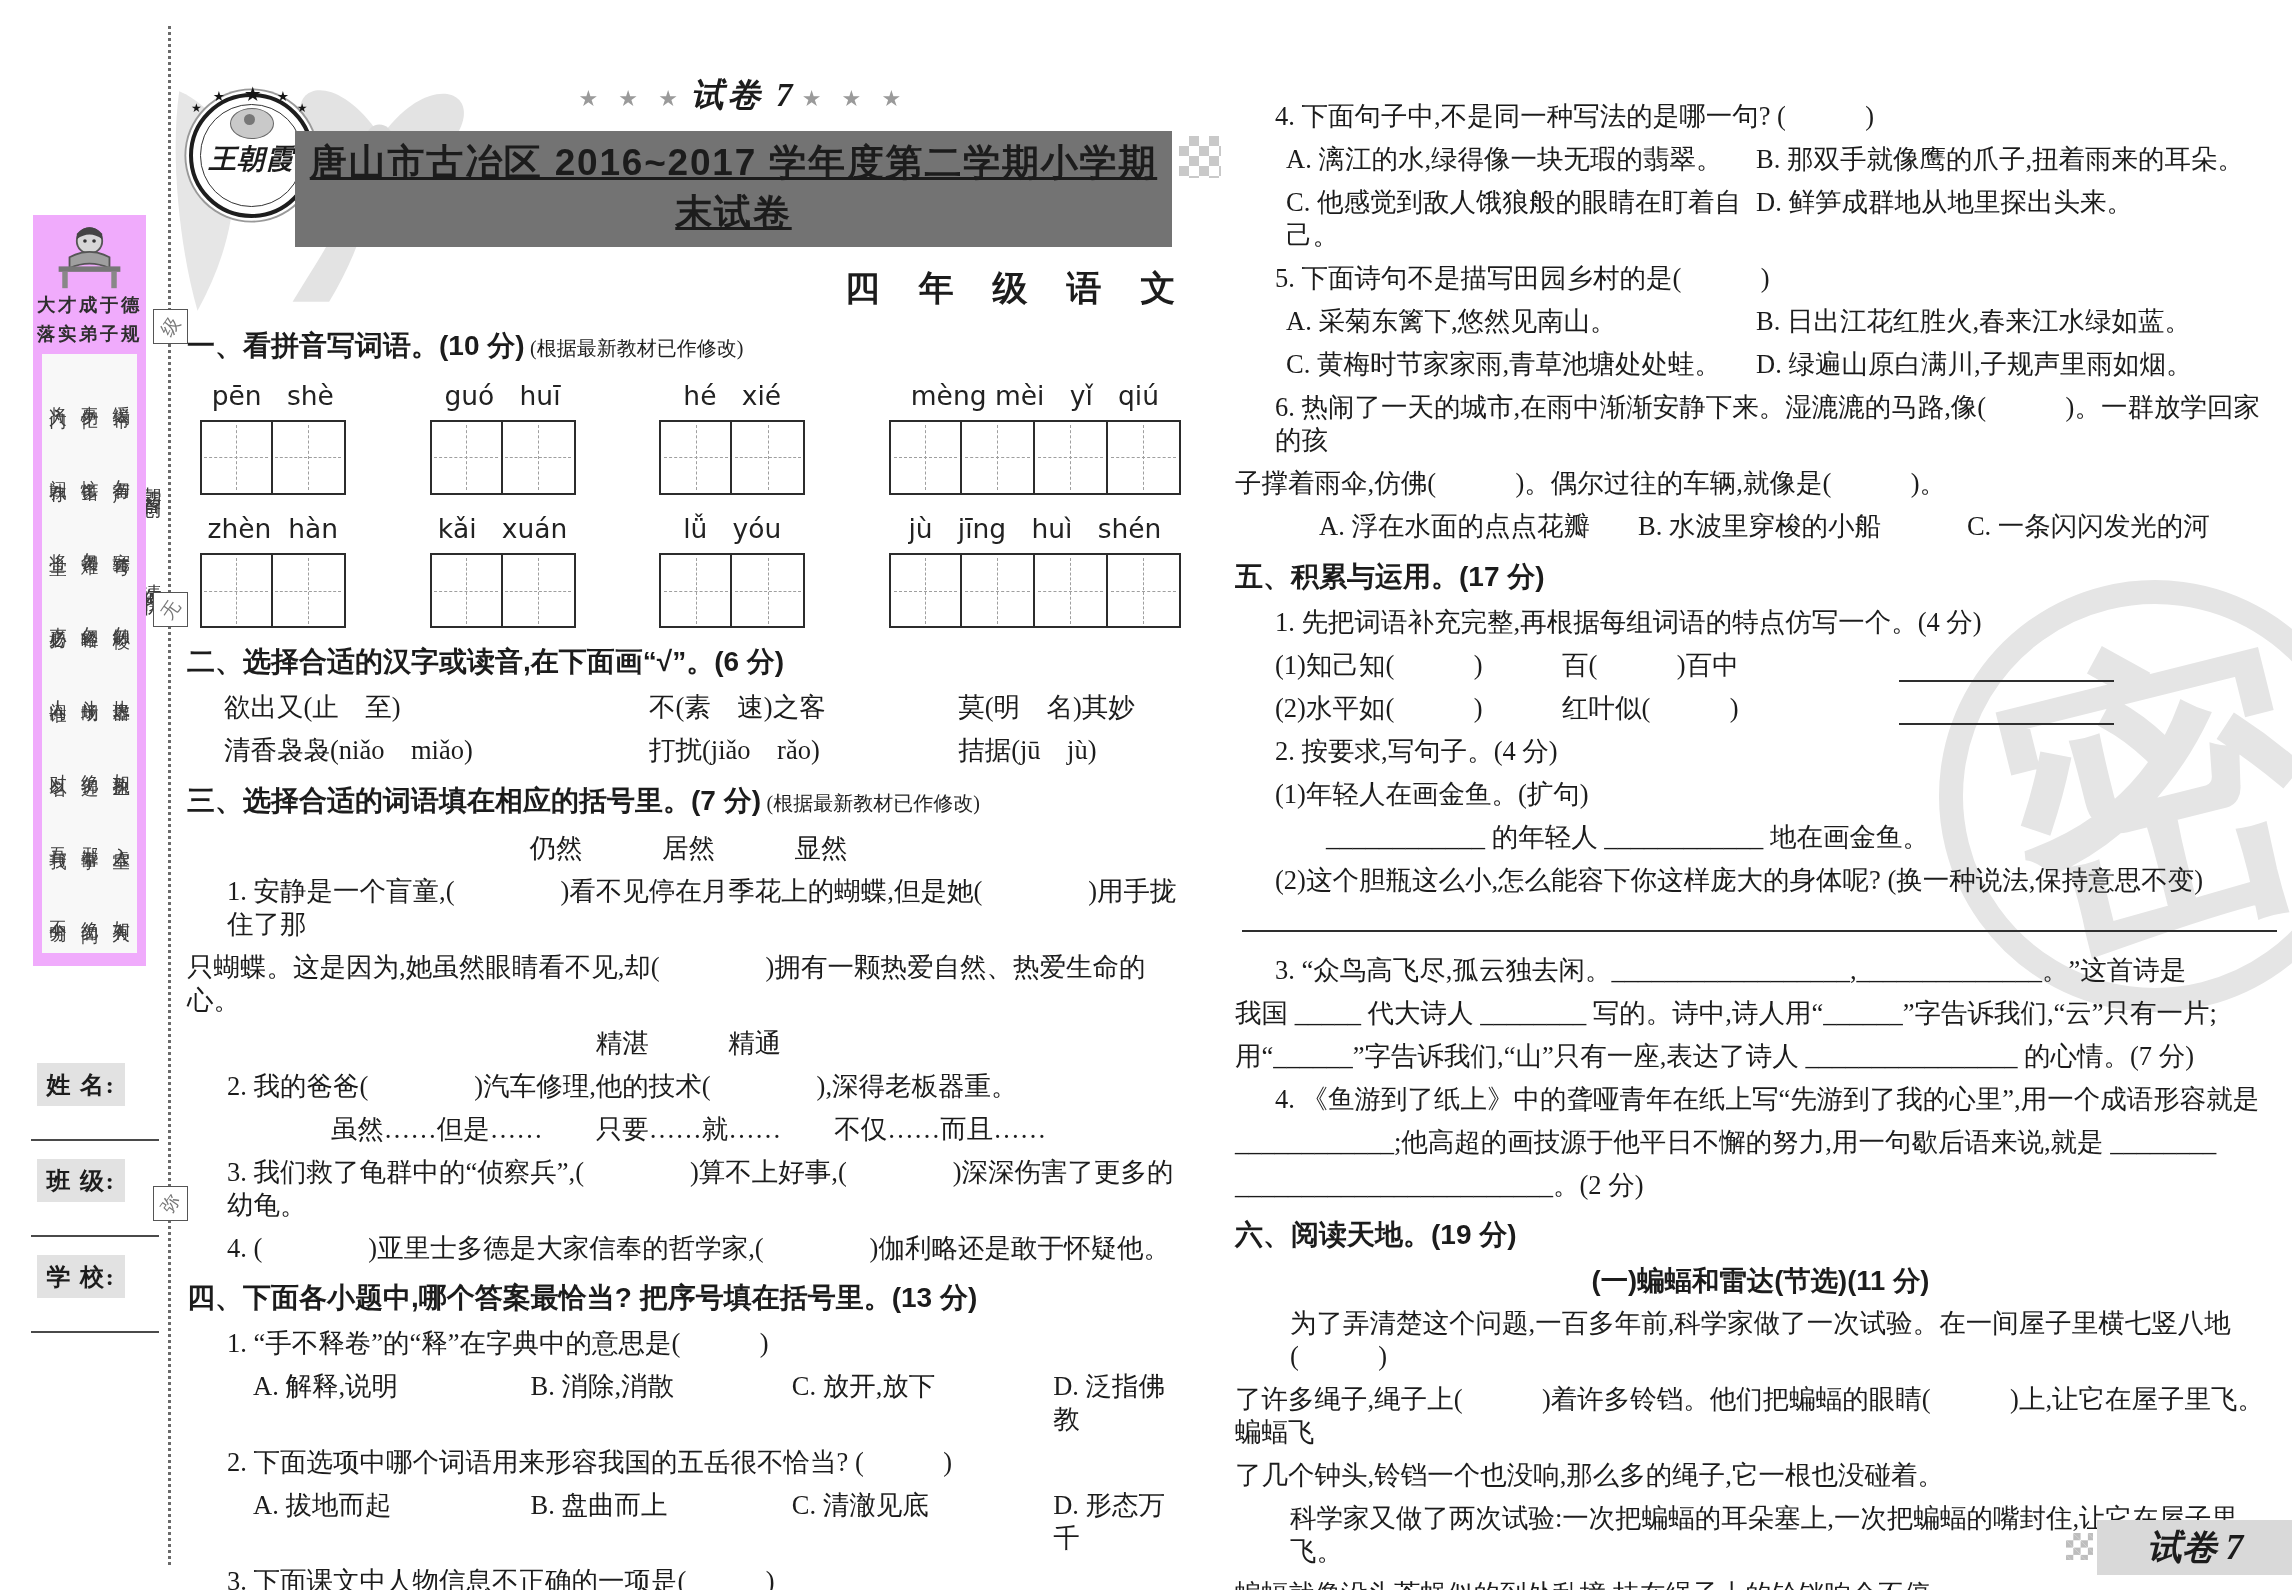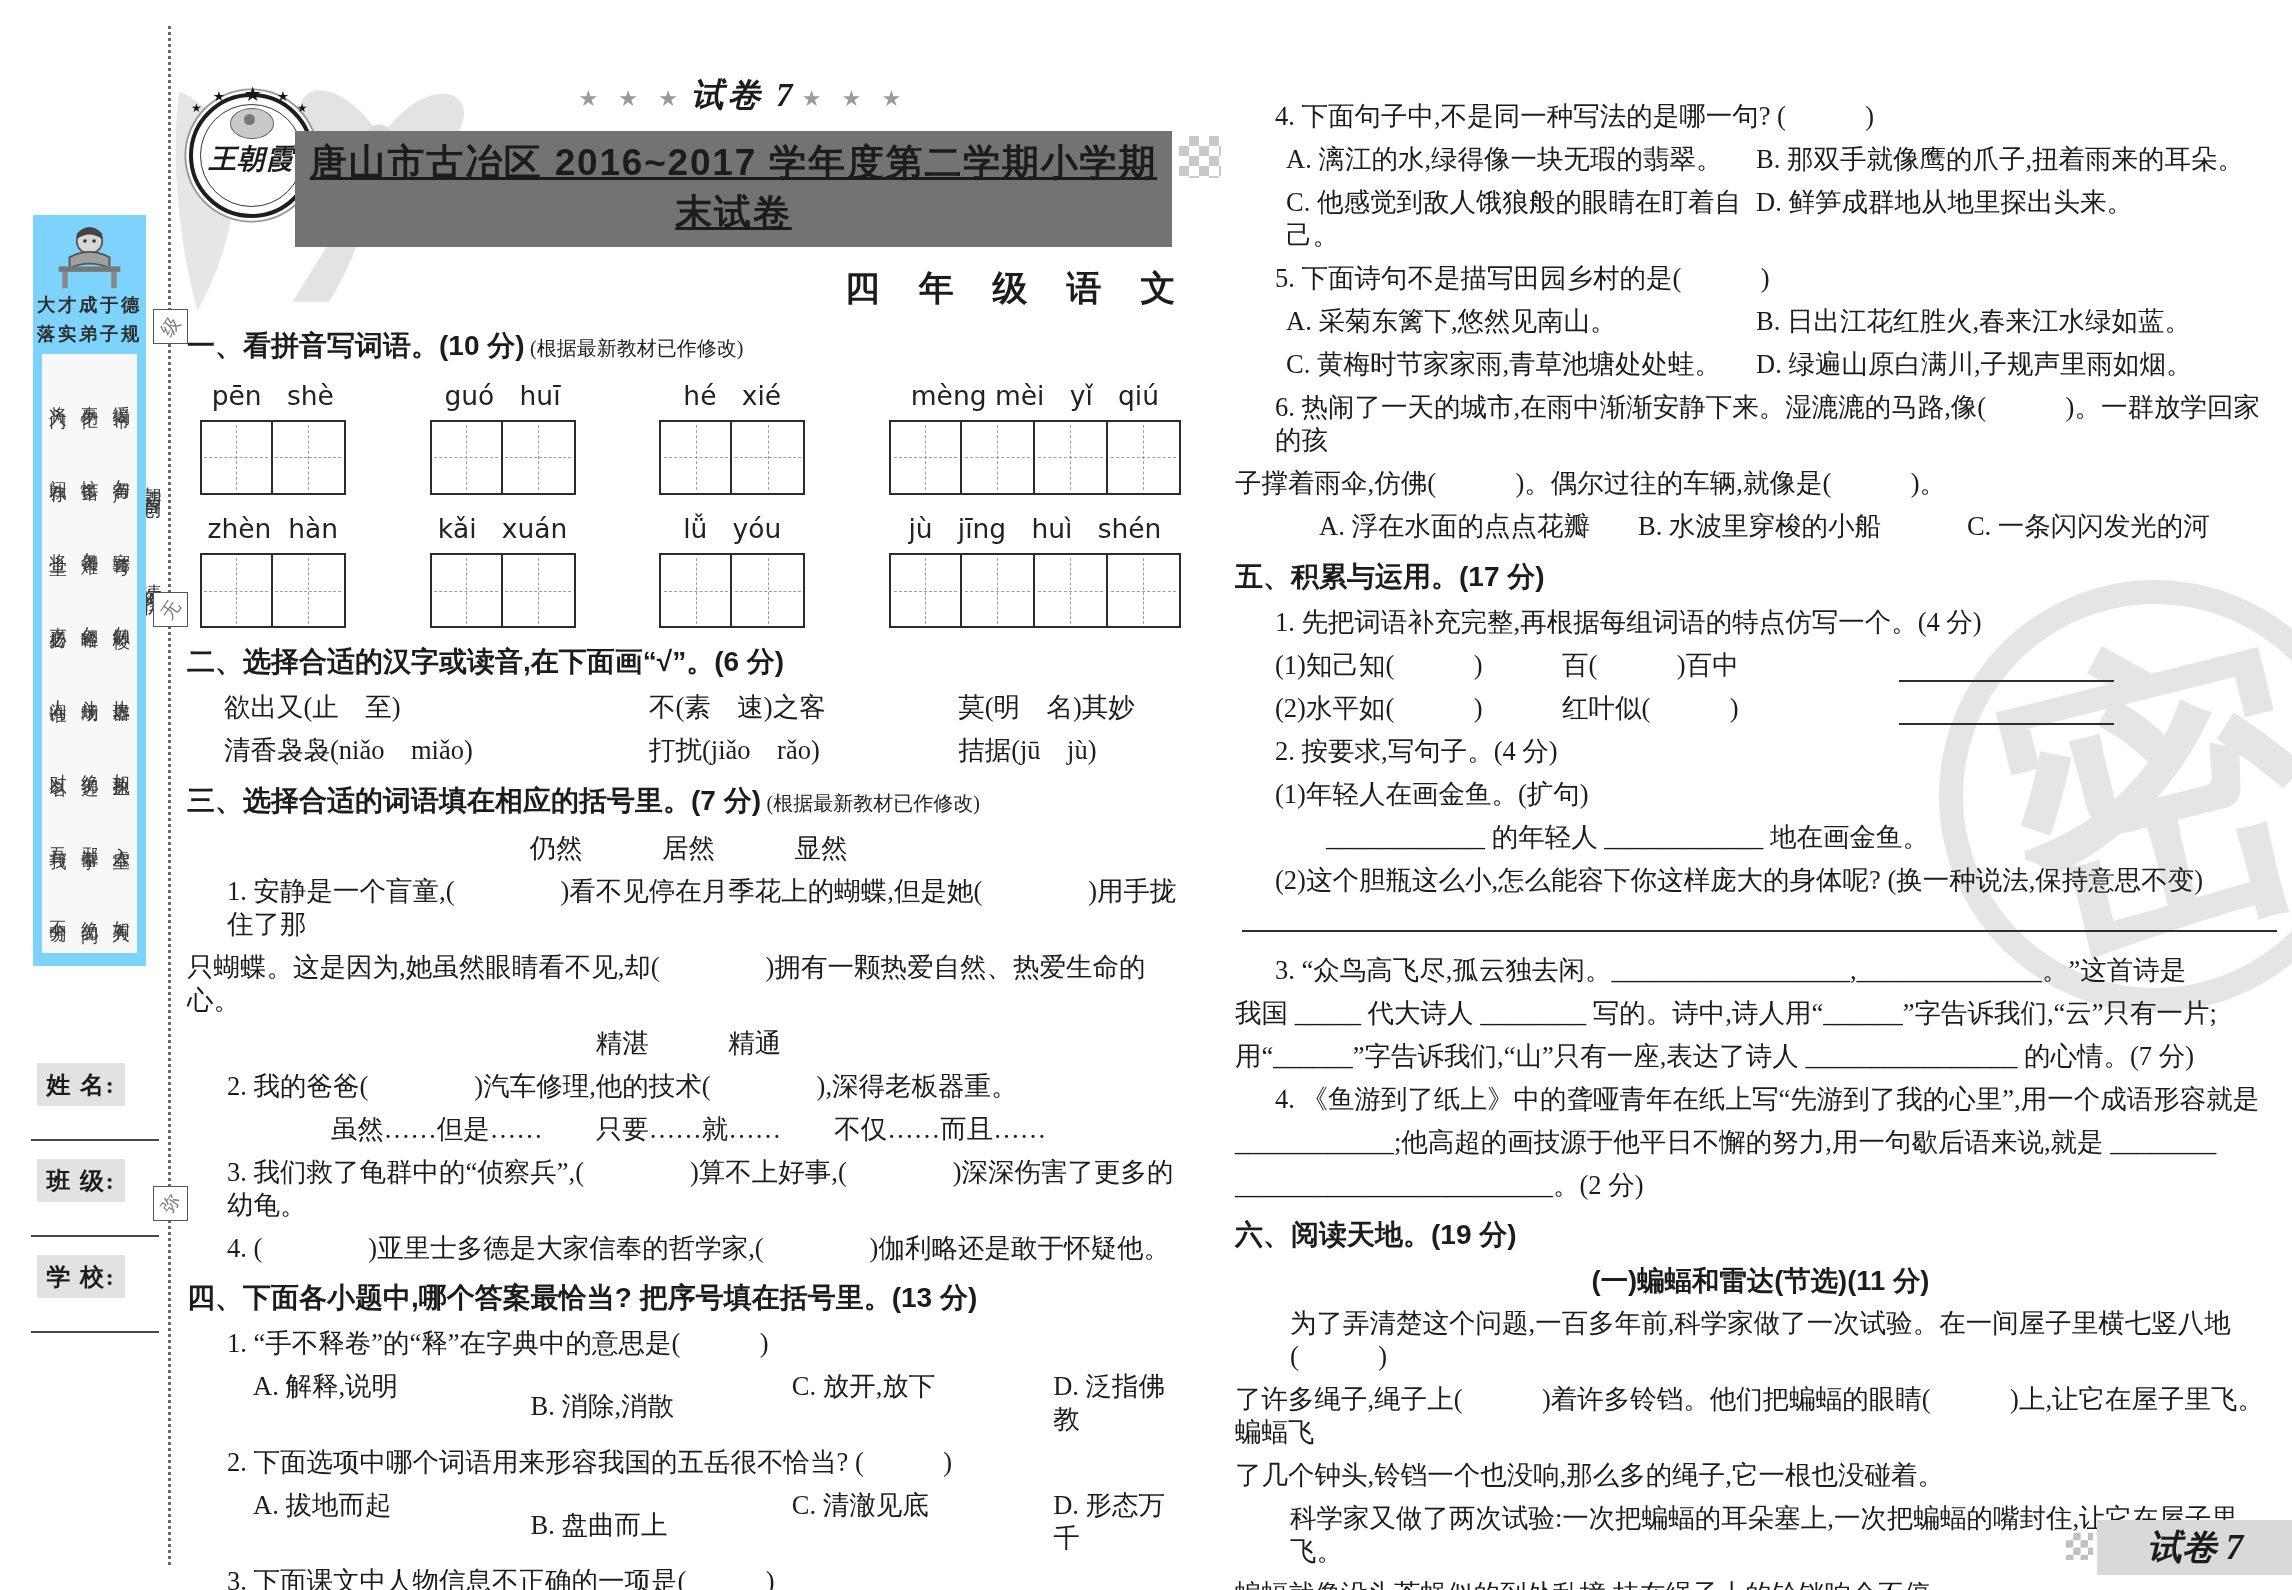--- a/index.html
+++ b/index.html
@@ -11,21 +11,21 @@
   .hd{font-family:"Liberation Sans","DejaVu Sans",sans-serif;font-weight:bold;}
   .pre{white-space:pre-wrap;}
 
   
   .cutline{position:absolute;left:168px;top:25.6px;bottom:25.6px;border-left:3.7px dotted #6a6a6a;}
   .vnote{position:absolute;left:139px;writing-mode:vertical-rl;font-size:19px;color:#3a3a3a;letter-spacing:4.6px;}
   .stamp{position:absolute;left:153px;width:33px;height:33px;background:#fff;border:1.8px solid #555;
          display:flex;align-items:center;justify-content:center;font-size:18.3px;color:#777;}
   .stamp span{transform:rotate(-55deg);display:block;}
 
-  .side-box{position:absolute;left:33px;top:215px;width:113px;height:751px;background:#7dd3fc;}
+  .side-box{position:absolute;left:33px;top:215px;width:113px;height:751px;background:#f0abfc;}
   .side-art{position:absolute;left:9.1px;top:5.5px;width:95px;height:69px;}
   .slogan{position:absolute;left:0;width:113px;text-align:center;font-weight:bold;font-size:18.3px;
           letter-spacing:2.7px;color:#2e2e2e;font-family:"Liberation Serif",serif;}
   .slogan.s1{top:77px;} .slogan.s2{top:106px;}
   .verse-box{position:absolute;left:9.1px;top:139px;width:95px;height:599px;background:#f8f8f8;
              display:grid;grid-template-rows:repeat(8,1fr);padding:5.5px 0;box-sizing:border-box;}
   .verse-row{display:flex;justify-content:space-around;align-items:center;}
   .verse{writing-mode:vertical-rl;font-size:17.4px;letter-spacing:2.7px;color:#3c3c3c;}
 
   .id-label{position:absolute;left:37px;width:88px;background:#e2e2e2;text-align:center;
@@ -85,21 +85,21 @@
   .cell::before{content:"";position:absolute;left:50%;top:2.7px;bottom:2.7px;border-left:1.8px dashed #9f9f9f;}
   .cell::after{content:"";position:absolute;top:50%;left:2.7px;right:2.7px;border-top:1.8px dashed #9f9f9f;}
 
   .cols3{display:flex;padding-left:37px;}
   .cols3 span:nth-child(1){width:44%;}
   .cols3 span:nth-child(2){width:32%;}
   .cols3 span:nth-child(3){width:24%;}
 
   .opt4{display:flex;padding-left:66px;gap:44px;}
   .opt4 span:nth-child(1){width:29%;}
-  .opt4 span:nth-child(2){width:27%;margin-top:20px;}
+  .opt4 span:nth-child(2){width:27%;}
   .opt4 span:nth-child(3){width:27%;}
   .opt4 span:nth-child(4){width:17%;}
 
   .opt2{display:flex;padding-left:51px;}
   .opt2 span:nth-child(1){width:47%;}
 
   .opt3{display:flex;padding-left:84px;}
   .opt3 span:nth-child(1){width:33%;}
   .opt3 span:nth-child(2){width:34%;}
   .opt3 span:nth-child(3){width:33%;}

